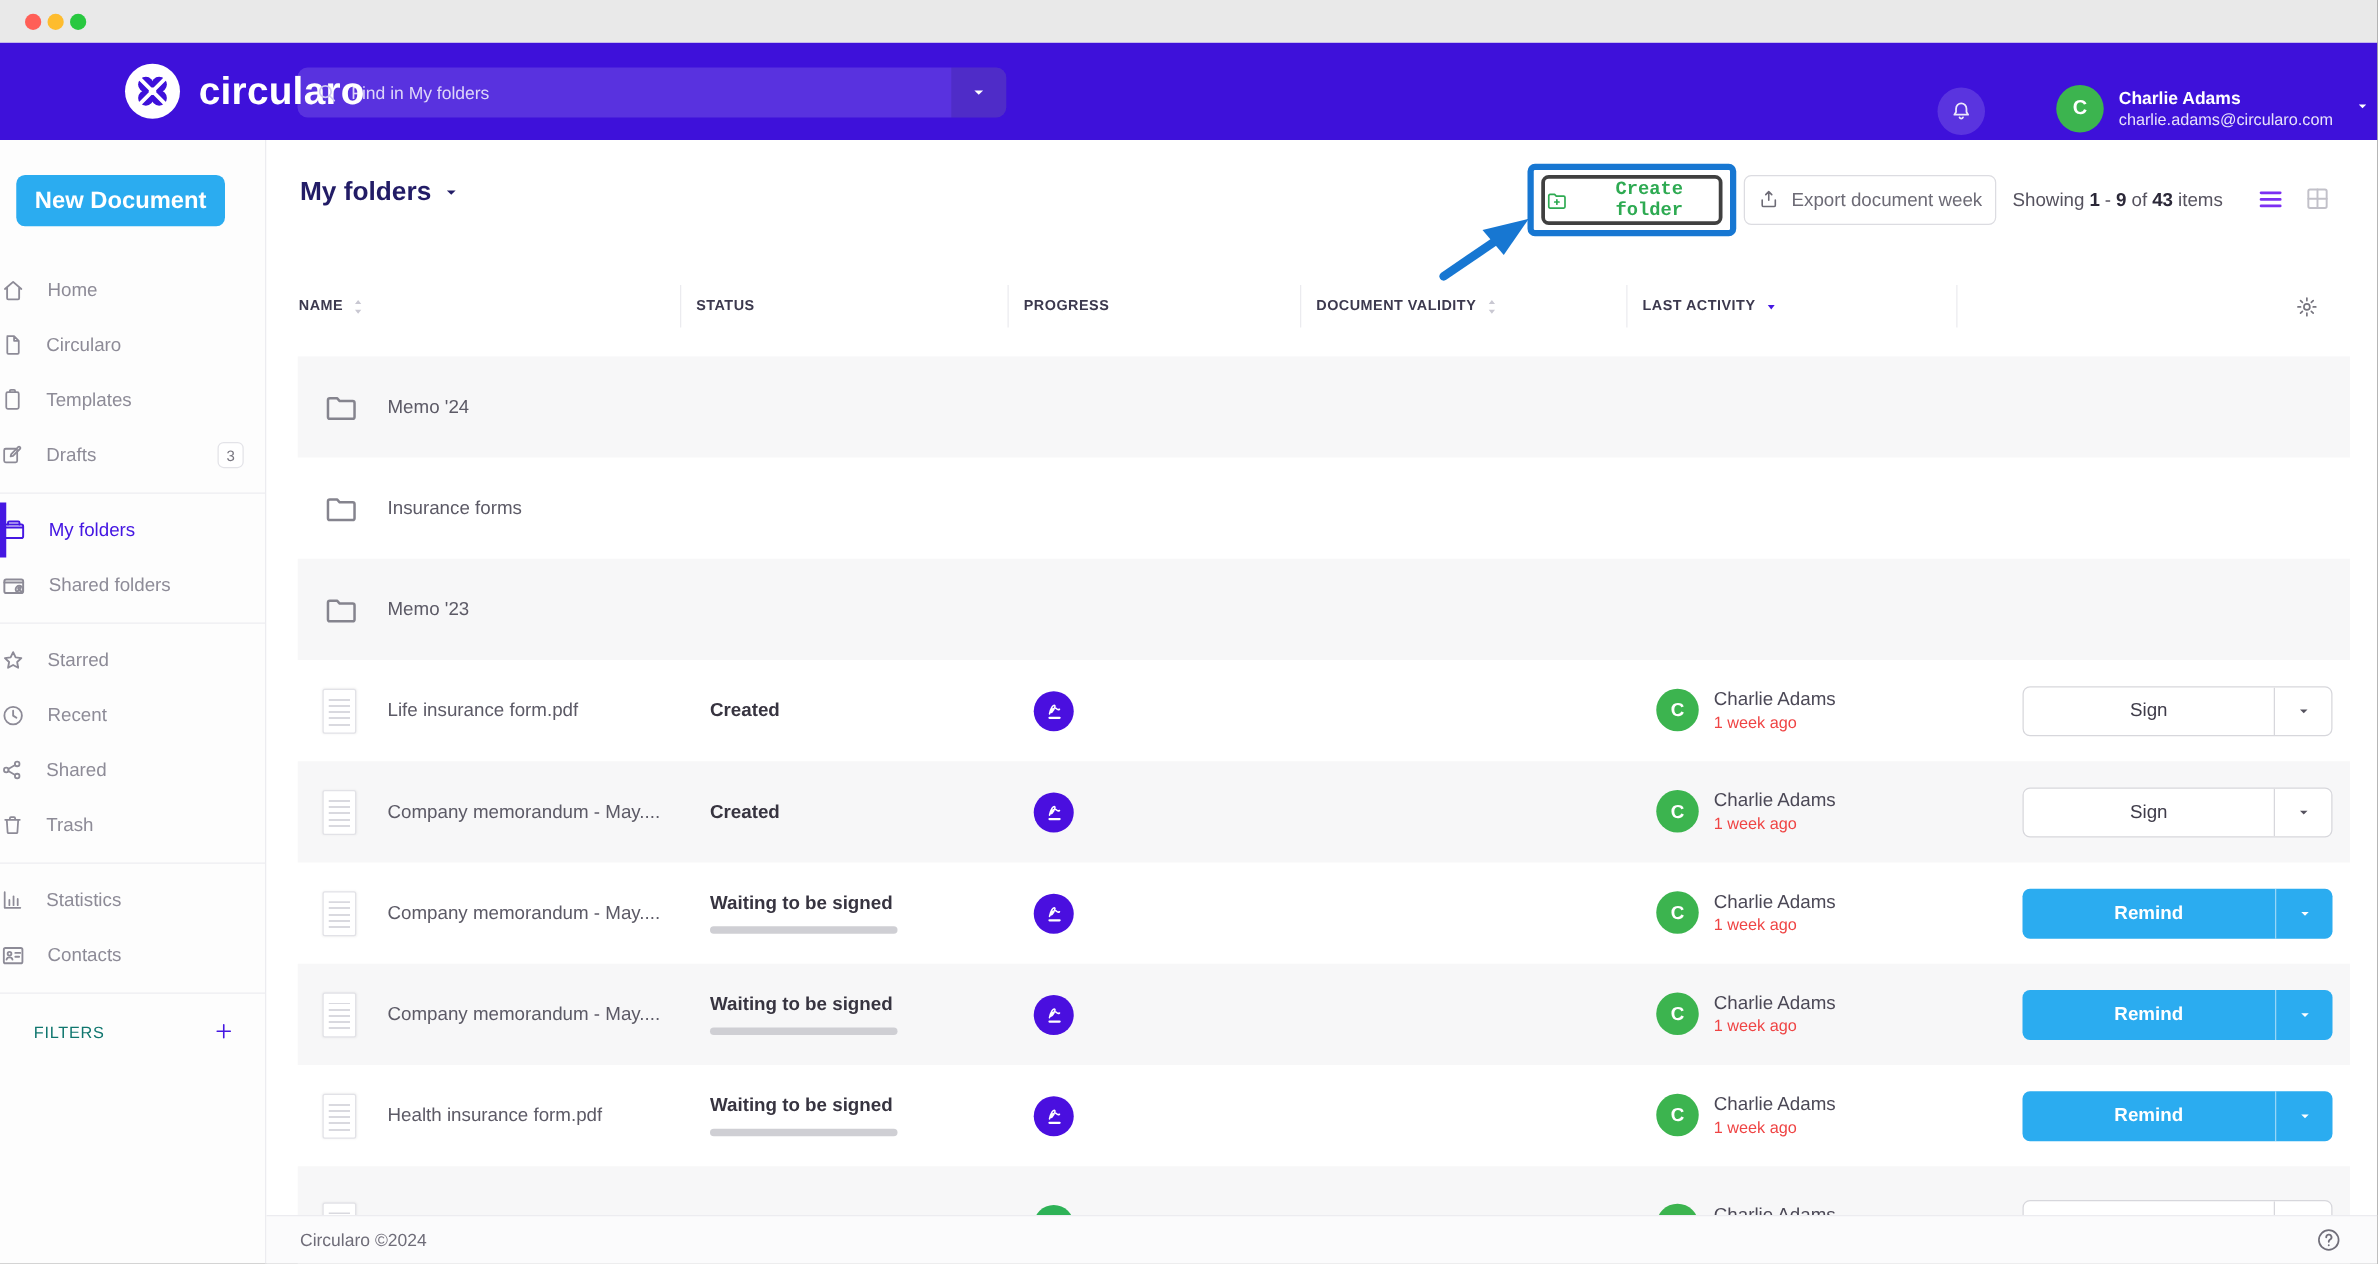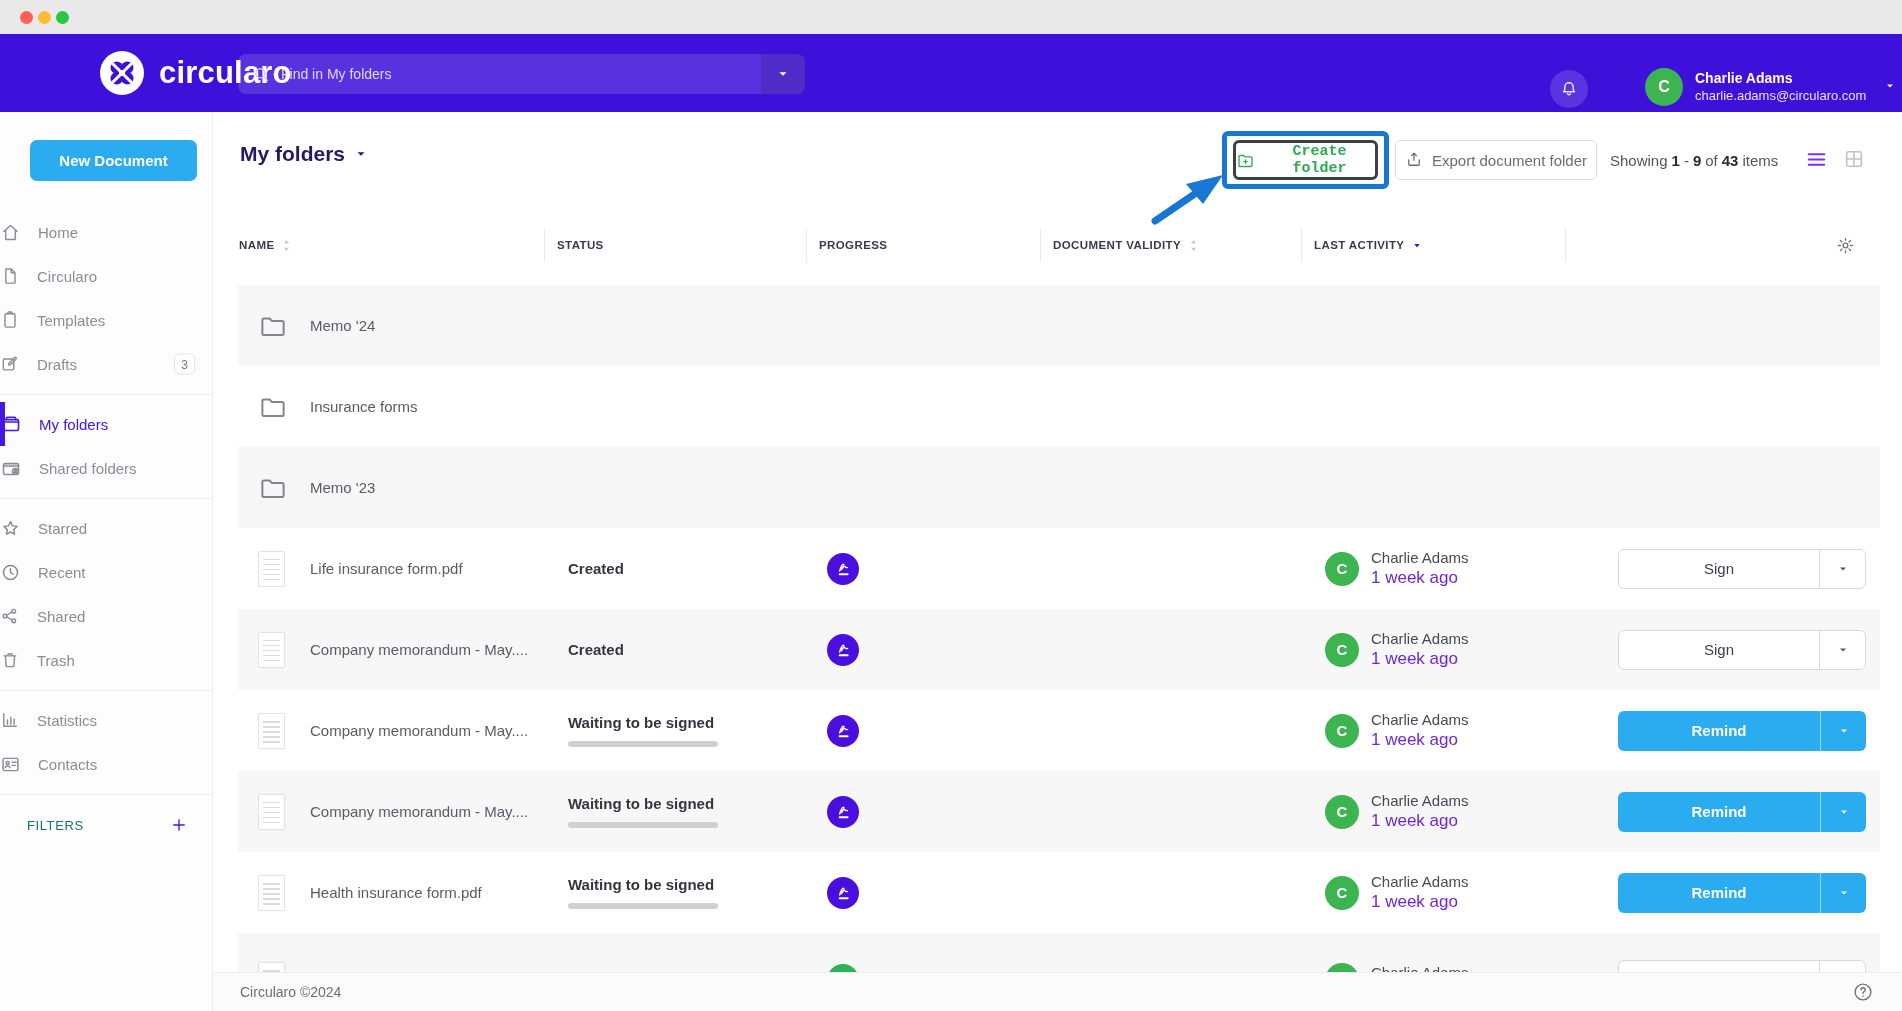--- a/index.html
+++ b/index.html
@@ -25,21 +25,21 @@
   .search-caret{width:44px;height:40px;border-radius:0 8px 8px 0;background:rgba(0,0,0,.10);display:flex;align-items:center;justify-content:center;cursor:pointer}
   .bell-btn{position:absolute;left:1550px;top:54px;width:38px;height:38px;margin-top:-18px;border-radius:50%;background:rgba(255,255,255,.15);display:flex;align-items:center;justify-content:center;cursor:pointer}
   .userbox{position:absolute;left:1645px;top:53px;transform:translateY(-50%);display:flex;align-items:center;gap:12px;cursor:pointer}
   .avatar{width:38px;height:38px;border-radius:50%;background:var(--avatar-green,#3cb44f);color:#fff;font-weight:bold;display:flex;align-items:center;justify-content:center;font-size:16px;flex:0 0 auto}
   .user-name{font-size:14px;font-weight:bold;line-height:1.25}
   .user-email{font-size:13px;color:rgba(255,255,255,.88);line-height:1.25}
   .user-caret{margin-left:6px;color:#fff}
 
   
   .sidebar{position:absolute;top:112px;left:0;bottom:0;width:213px;background:#fdfdfd;border-right:1px solid #ececf0;z-index:10}
-  .newdoc{display:block;margin:28px 30px 0;width:167px;height:41px;background:var(--accent-blue,#2bacf0);color:#fff;border:none;border-radius:7px;font-size:15px;font-weight:bold;font-family:inherit;cursor:pointer}
+  .newdoc{display:block;margin:28px 13px 0;width:167px;height:41px;background:var(--accent-blue,#2bacf0);color:#fff;border:none;border-radius:7px;font-size:19px;font-weight:bold;font-family:inherit;cursor:pointer}
   .nav{margin-top:29px}
   .side-item{position:relative;height:44px;display:flex;align-items:center;gap:17px;color:#8d8b97;font-size:15px;cursor:pointer}
   .side-item .icn{color:#8d8b97}
   .side-item.active{color:var(--active-purple,#4517e2)}
   .side-item.active .icn{color:var(--active-purple,#4517e2)}
   .side-item.active::before{content:"";position:absolute;left:0;top:0;width:5px;height:44px;background:var(--active-purple,#4517e2)}
   .side-badge{position:absolute;right:17px;top:50%;transform:translateY(-50%);min-width:21px;height:21px;border:1px solid #e3e3e8;border-radius:5px;font-size:12px;color:#77757f;display:flex;align-items:center;justify-content:center;padding:0 4px;background:#fff}
   .side-divider{height:1px;background:#ededf1;margin:8px 0 7px}
   .filters-row{display:flex;align-items:center;justify-content:space-between;padding:14px 24px 0 27px}
   .filters-label{font-size:13px;letter-spacing:.6px;color:#0f766e}
@@ -82,21 +82,21 @@
   .folder-icn{color:#85848e}
   .doc-thumb{width:27px;height:36px;background:#fff;border:1px solid #e2e2e7;border-radius:2px;position:relative;box-shadow:0 0 2px rgba(0,0,0,.06)}
   .doc-thumb::before{content:"";position:absolute;left:4px;right:4px;top:7px;height:22px;background:repeating-linear-gradient(to bottom,#d9d9df 0 1.5px,transparent 1.5px 5px)}
   .name-text{font-size:15px;color:#5c5a66;white-space:nowrap;overflow:hidden;text-overflow:ellipsis}
   .status-stack{display:flex;flex-direction:column}
   .status-text{font-size:15px;font-weight:600;color:#373440}
   .pbar{width:150px;height:6px;border-radius:3px;background:#cfcfd4;margin-top:10px}
   .prog-badge{width:32px;height:32px;border-radius:50%;background:var(--badge-purple,#4a0fdf);display:flex;align-items:center;justify-content:center}
   .prog-badge.done{background:var(--completed-green,#2eb257)}
   .act-name{font-size:15px;color:#4b4856;line-height:1.3}
-  .act-time{font-size:17px;color:#6d28d9;line-height:1.3}
+  .act-time{font-size:13px;color:#ef4444;line-height:1.3}
   .split-btn{display:flex;height:40px;width:248px;border-radius:6px;overflow:hidden;cursor:pointer}
   .split-btn.outline{background:#fff;border:1px solid #d7d7dc;color:#3f3c4a}
   .split-btn.outline .sb-caret{border-left:1px solid #d7d7dc;color:#55525e}
   .split-btn.primary{background:var(--accent-blue,#2bacf0);color:#fff}
   .split-btn.primary .sb-main{font-weight:bold}
   .split-btn.primary .sb-caret{border-left:1px solid rgba(255,255,255,.5)}
   .sb-main{flex:1;display:flex;align-items:center;justify-content:center;font-size:15px}
   .sb-caret{width:46px;display:flex;align-items:center;justify-content:center}
   .row.partial .cell{align-items:flex-start;padding-top:13px}
   .row.partial .c-action{padding-top:12px}
@@ -321,21 +321,21 @@
         <span>Create folder</span>
       </button>
     </div>
 
     <button class="btn-export">
       <span class="icn" id="export-slot">
           <svg width="18" height="18" viewBox="0 0 24 24">
             <path d="M12 3.2v9M8.8 6.2 12 3l3.2 3.2M5 12v5.5A1.5 1.5 0 0 0 6.5 19h11a1.5 1.5 0 0 0 1.5-1.5V12" fill="none" stroke="currentColor" stroke-width="1.7" stroke-linecap="round" stroke-linejoin="round"></path>
           </svg>
         </span>
-      <span>Export document folder</span>
+      <span>Export document week</span>
     </button>
 
     <div class="showing">
       <span>Showing</span>
       <b>1</b>
       <span>-</span>
       <b>9</b>
       <span>of</span>
       <b>43</b>
       <span>items</span>

